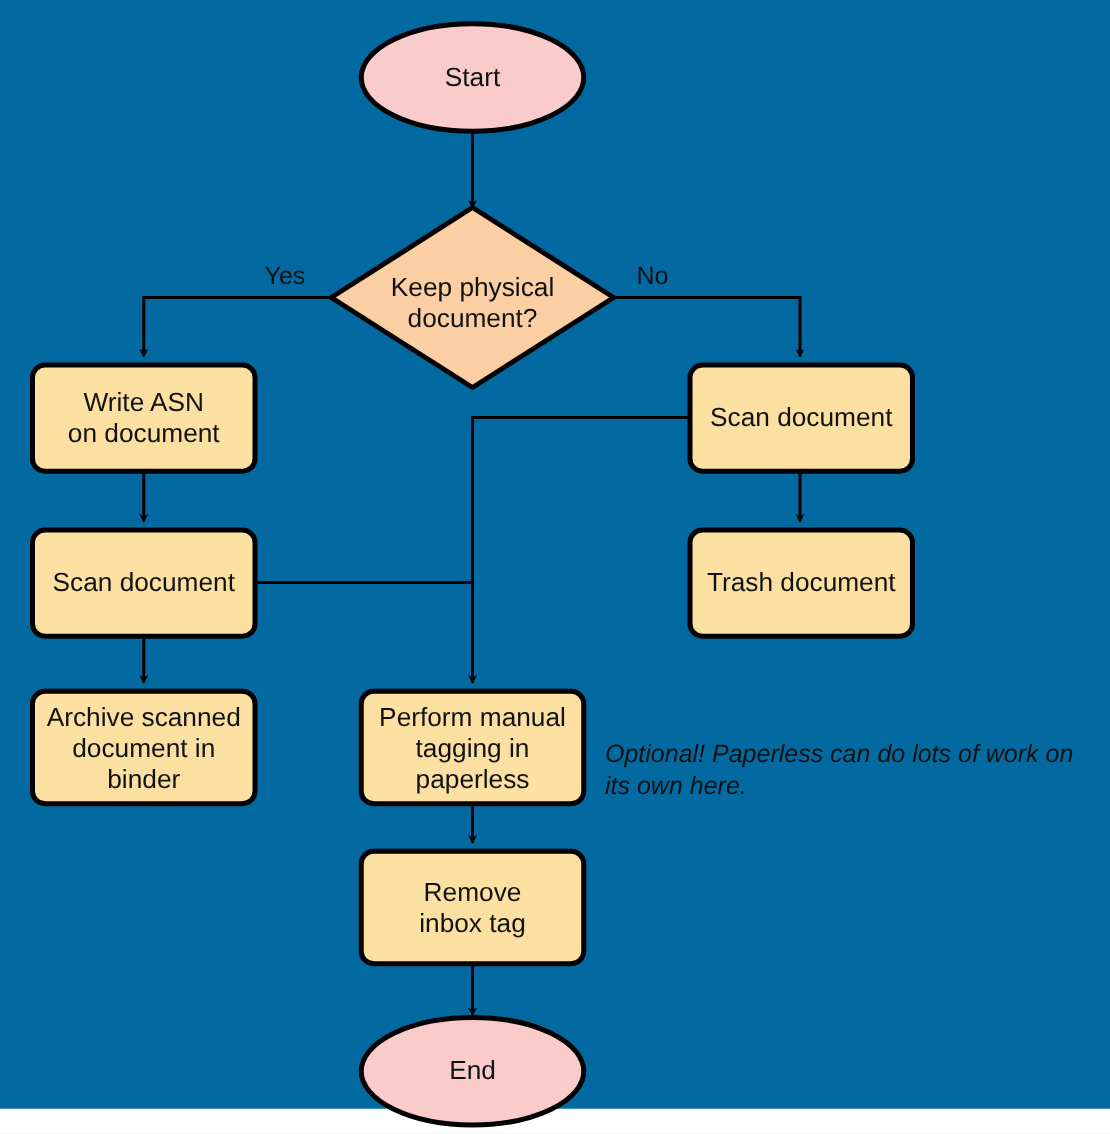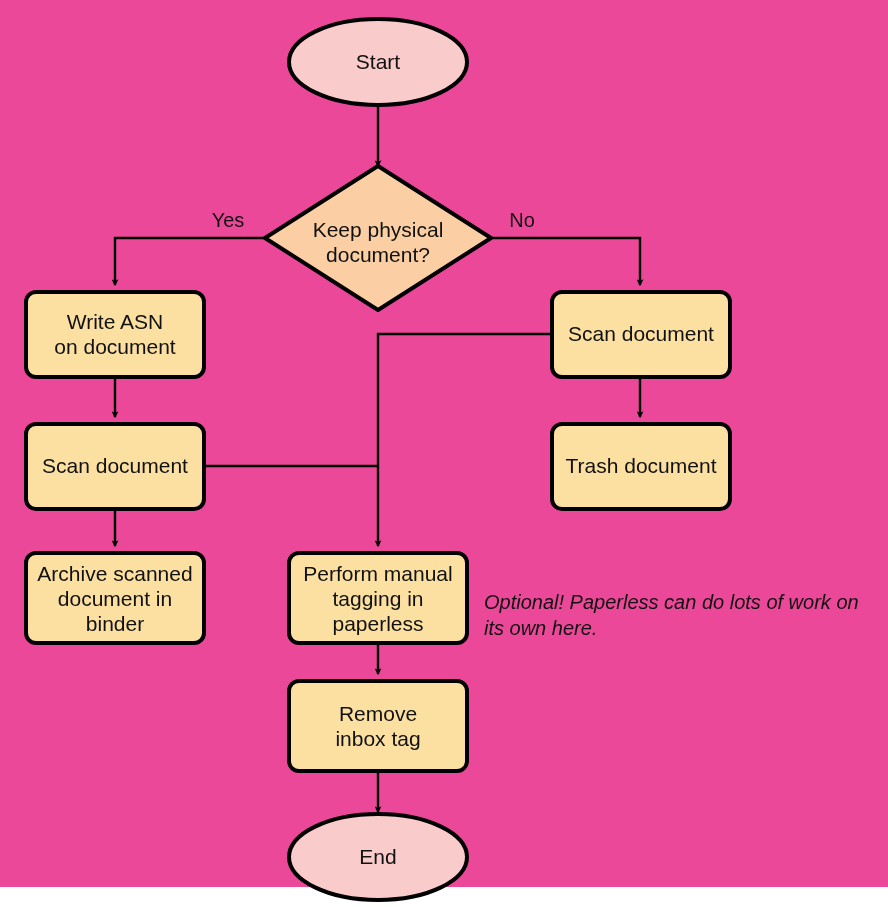--- a/index.html
+++ b/index.html
@@ -10,21 +10,21 @@
   body {
     width: 888px;
     height: 907px;
     font-family: "Liberation Sans", sans-serif;
     overflow: hidden;
   }
   #flowchart-root {
     position: relative;
     width: 888px;
     height: 887px;
-    background: #ec4899;
+    background: #0369a1;
   }
   svg#flow-svg {
     display: block;
     width: 888px;
     height: 907px;
   }
   .node-shape {
     stroke: #000000;
     stroke-width: 4;
     stroke-linejoin: round;

